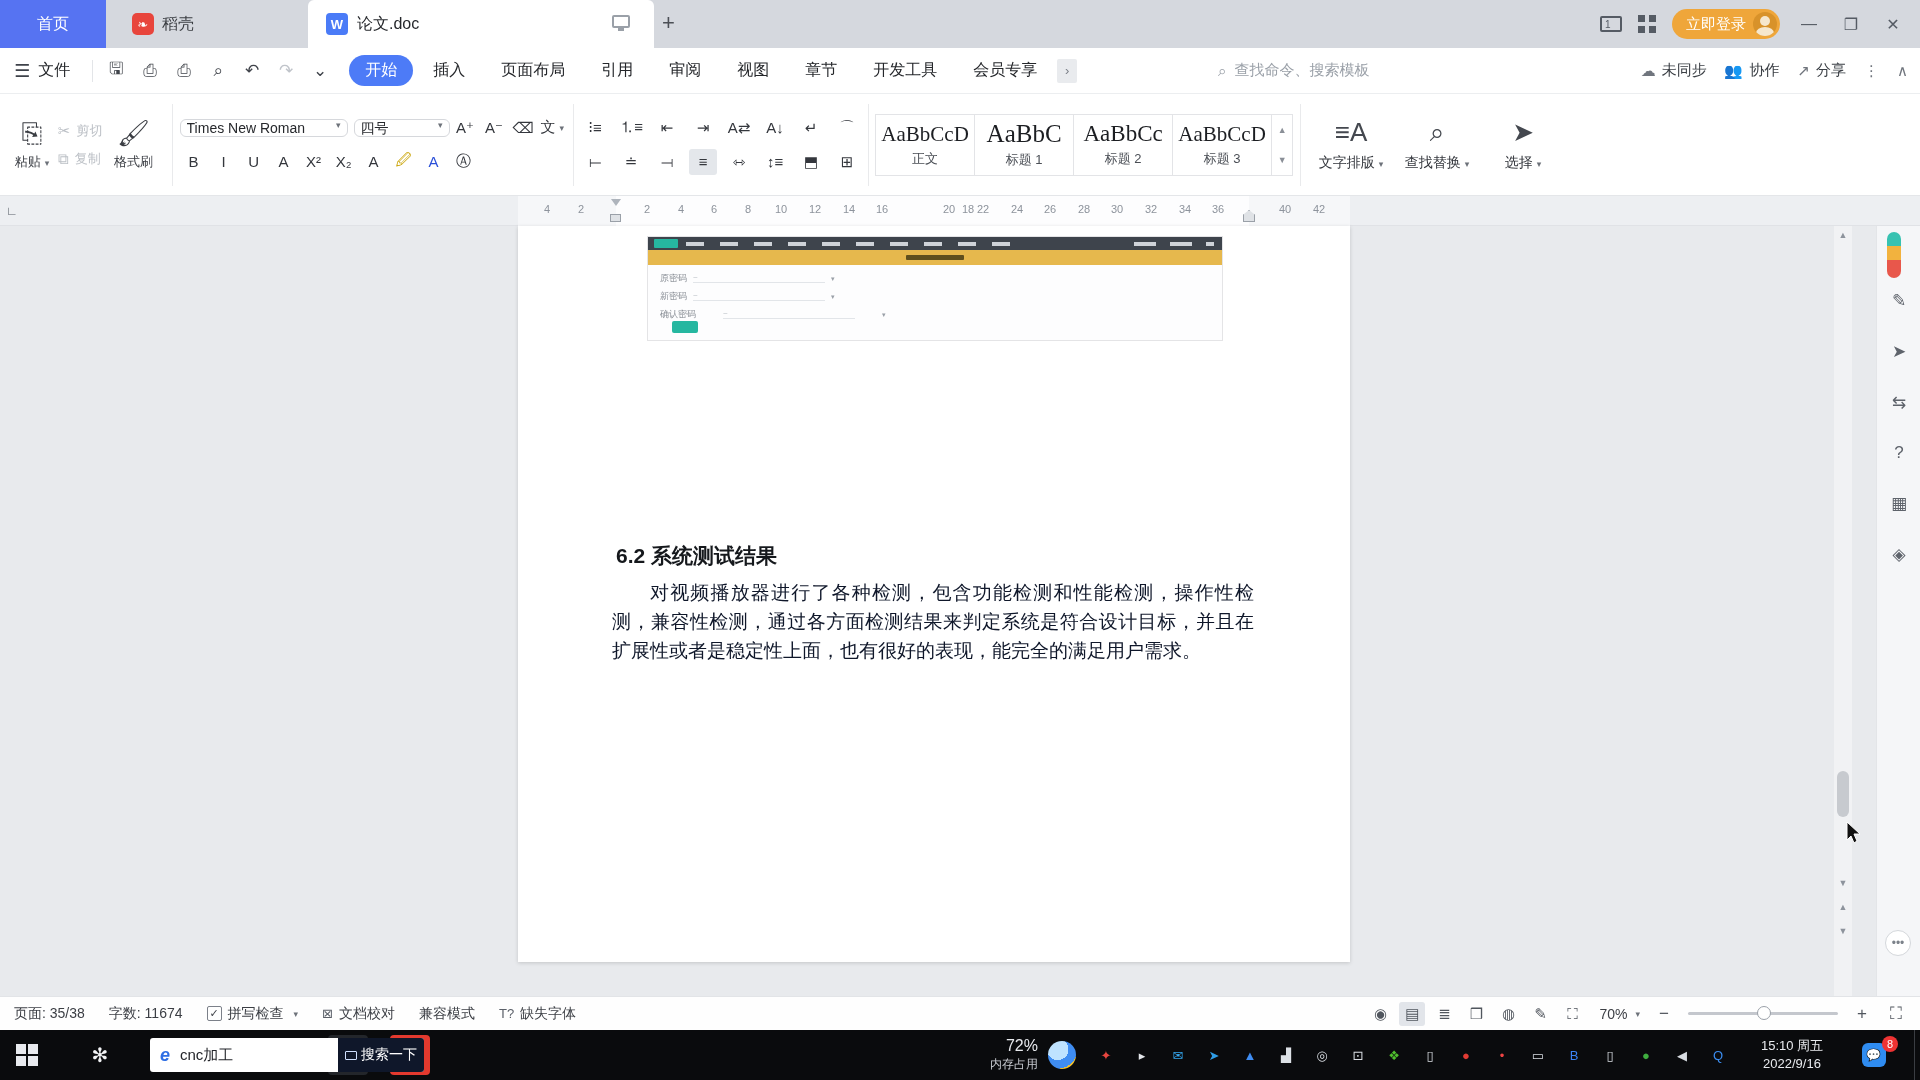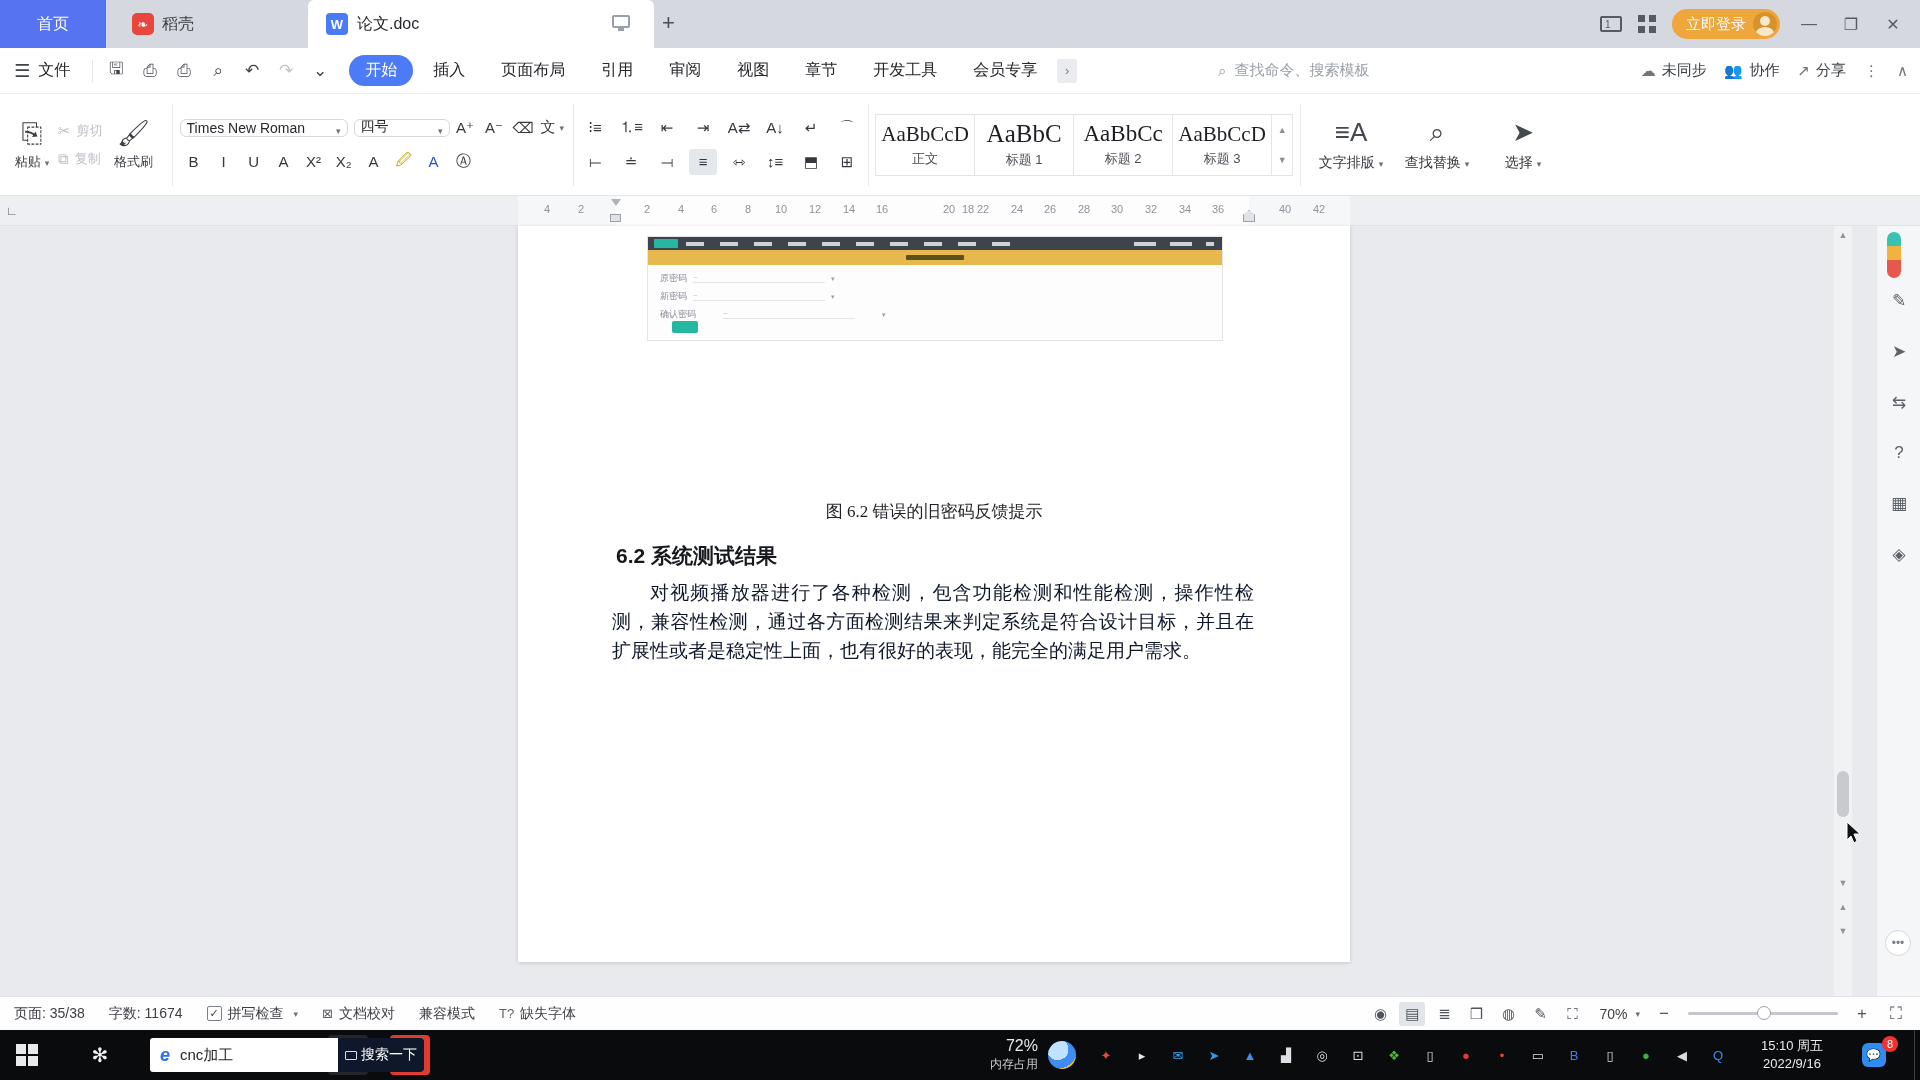--- a/index.html
+++ b/index.html
@@ -66,21 +66,21 @@
   .rdiv { width:1px; height:82px; background:#e9eaec; margin:0 7px; }
   .bigbtn { width:52px; height:86px; display:flex; flex-direction:column; align-items:center;
     justify-content:center; gap:4px; font-size:13px; color:#3a3d43; }
   .bigbtn .bico { font-size:26px; color:#3a3d43; }
   .stackcol { display:flex; flex-direction:column; justify-content:center; gap:10px; height:86px; }
   .smallbtn { display:flex; align-items:center; gap:6px; font-size:13px; }
   .smallbtn .sico { font-size:15px; }
   .dim { color:#bcc0c6; }
   .grp-col { display:flex; flex-direction:column; justify-content:center; gap:8px; height:86px; }
   .row-flex { display:flex; align-items:center; gap:2px; }
-  .combo { height:18px; border:1px solid #d6d8dc; border-radius:6px; display:flex; align-items:flex-end;
+  .combo { height:18px; border:1px solid #d6d8dc; border-radius:6px; display:flex; align-items:flex-start;
     justify-content:space-between; padding:0 6px; font-size:14px; color:#26282c; background:#fff; }
   .caret { font-size:9px; color:#6d727a; margin-left:4px; }
   .fbtn { min-width:27px; height:26px; display:flex; align-items:center; justify-content:center;
     font-size:15px; color:#34373d; border-radius:3px; padding:0 2px; }
   [data-repeat] .fbtn-gen { min-width:28px; height:26px; display:inline-flex; align-items:center;
     justify-content:center; font-size:15px; color:#34373d; border-radius:3px; }
   .fbtn-gen.active { background:#e4e7eb; }
   .styles-gallery { display:flex; align-items:center; height:86px; }
   .style-cell { width:100px; height:62px; background:#fff; border:1px solid #e3e4e7; margin-left:-1px;
     display:flex; flex-direction:column; align-items:center; justify-content:center; gap:3px; overflow:hidden; }
@@ -452,21 +452,20 @@
           </div>
           <div class="fig-row" style="top:44px;gap:27px;">
             <span class="fig-label">确认密码</span>
             <span class="fig-line">~</span>
             <span class="fig-caret">▾</span>
           </div>
           <span class="fig-submit"></span>
         </div>
       </div>
 
-      <div class="caption">图 6.2  错误的旧密码反馈提示</div>
       <div class="heading">6.2  系统测试结果</div>
       <div class="body-text">对视频播放器进行了各种检测，包含功能检测和性能检测，操作性检测，兼容性检测，通过各方面检测结果来判定系统是符合设计目标，并且在扩展性或者是稳定性上面，也有很好的表现，能完全的满足用户需求。</div>
     </div>
 
     <div class="vscroll">
       <span class="sarr" style="top:4px;">▲</span>
       <div class="vthumb"></div>
       <span class="sarr" style="top:652px;">▼</span>
       <span class="sarr" style="top:676px;">▲</span>
       <span class="sarr" style="top:700px;">▼</span>

